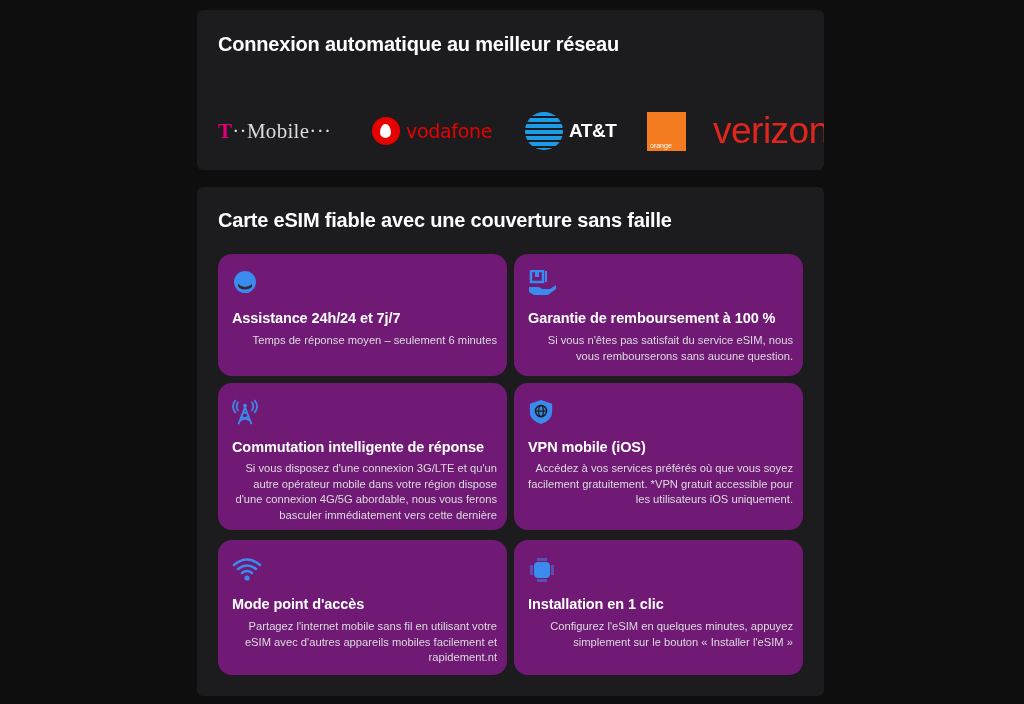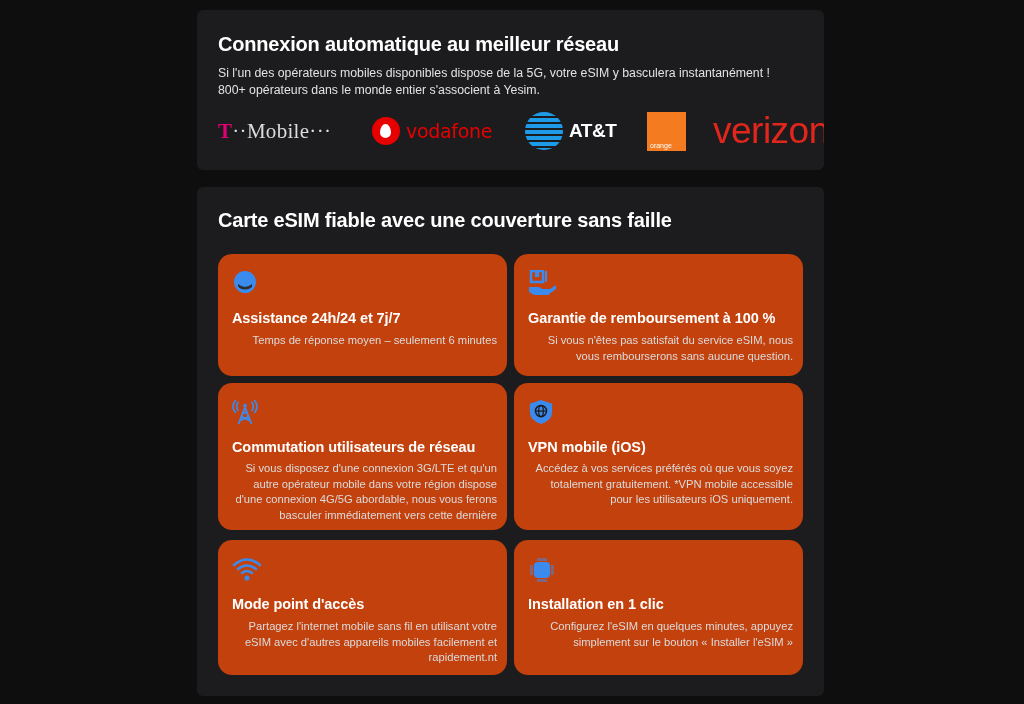--- a/index.html
+++ b/index.html
@@ -43,34 +43,33 @@
   .att-text { font-size:19px; font-weight:bold; color:#ffffff; letter-spacing:-0.5px; }
   
   #logo-orange { left:429px; }
   .orange-box { width:39px; height:39px; background:#f47b20; position:relative; }
   .orange-box span { position:absolute; left:3px; bottom:2px; font-size:7px; color:#fff; }
   
   #logo-verizon { left:495px; font-size:37px; font-weight:normal; color:#e2261c; letter-spacing:-0.5px; white-space:nowrap; }
 
   .grid { position:absolute; left:21px; top:67px; width:586px; }
   .card {
-    position:absolute; width:289px; background:#c2410c; border-radius:14px; box-sizing:border-box;
+    position:absolute; width:289px; background:#701a75; border-radius:14px; box-sizing:border-box;
     padding:0 14px;
   }
   .card .icon { position:absolute; left:14px; top:16px; width:26px; height:26px; }
   .card .c-title { position:absolute; left:14px; margin:0; font-size:14.5px; font-weight:bold; color:#ffffff; letter-spacing:-0.1px; white-space:nowrap; }
   .card .c-desc { position:absolute; left:14px; right:10px; margin:0; font-size:11.2px; line-height:15.5px; color:#dcdcde; }
   .col1 { left:0; } .col2 { left:296px; }
 </style>
 </head>
 <body>
 
 <div class="section" id="sec-network">
   <h2 class="sec-title">Connexion automatique au meilleur réseau</h2>
-  <p class="sec-desc">Si l'un des opérateurs mobiles disponibles dispose de la 5G, votre eSIM y basculera instantanément ! 800+ opérateurs dans le monde entier s'associent à Yesim.</p>
   <div class="logos">
     <div class="logo" id="logo-tmobile">
       <span class="t">T</span>
         <span>··Mobile···</span>
     </div>
     <div class="logo" id="logo-att">
       <div class="att-globe"></div>
       <span class="att-text">AT&amp;T</span>
     </div>
     <div class="logo" id="logo-vodafone">
@@ -111,33 +110,33 @@
       <h3 class="c-title" style="top:56px;">Garantie de remboursement à 100 %</h3>
       <p class="c-desc" style="top:79px;margin-left:19px;">Si vous n'êtes pas satisfait du service eSIM, nous vous rembourserons sans aucune question.</p>
     </div>
 
     <div class="card col1" style="top:129px;height:147px;">
       <svg class="icon" viewBox="0 0 26 28">
         <path d="M6 3 q-4 5 0 10 M3 1 q-6 7 0 14 M20 3 q4 5 0 10 M23 1 q6 7 0 14" stroke="#3b8bef" stroke-width="1.8" fill="none"></path>
         <circle cx="13" cy="7" r="2" fill="#3b8bef"></circle>
         <path d="M13 9 L6 27 M13 9 L20 27 M9 19 L18 23 M17 19 L8 23 M10 15 h6" stroke="#3b8bef" stroke-width="2" fill="none"></path>
       </svg>
-      <h3 class="c-title" style="top:56px;">Commutation utilisateurs de réseau</h3>
+      <h3 class="c-title" style="top:56px;">Commutation intelligente de réponse</h3>
       <p class="c-desc" style="top:78px;">Si vous disposez d'une connexion 3G/LTE et qu'un autre opérateur mobile dans votre région dispose d'une connexion 4G/5G abordable, nous vous ferons basculer immédiatement vers cette dernière</p>
     </div>
 
     <div class="card col2" style="top:129px;height:147px;">
       <svg class="icon" viewBox="0 0 26 28">
         <path d="M13 1 L25 5 V14 Q25 23 13 27 Q1 23 1 14 V5z" fill="#3b8bef"></path>
         <circle cx="13" cy="13" r="6" fill="none" stroke="#1c1c1e" stroke-width="1.6"></circle>
         <ellipse cx="13" cy="13" rx="2.5" ry="6" fill="none" stroke="#1c1c1e" stroke-width="1.4"></ellipse>
         <path d="M7 13 h12" stroke="#1c1c1e" stroke-width="1.4"></path>
       </svg>
       <h3 class="c-title" style="top:56px;">VPN mobile (iOS)</h3>
-      <p class="c-desc" style="top:78px;">Accédez à vos services préférés où que vous soyez totalement gratuitement. *VPN mobile accessible pour les utilisateurs iOS uniquement.</p>
+      <p class="c-desc" style="top:78px;">Accédez à vos services préférés où que vous soyez facilement gratuitement. *VPN gratuit accessible pour les utilisateurs iOS uniquement.</p>
     </div>
 
     <div class="card col1" style="top:286px;height:135px;">
       <svg class="icon" viewBox="0 0 30 26" style="width:30px;">
         <path d="M2 9 q13 -11 26 0" stroke="#3b8bef" stroke-width="2.6" fill="none" stroke-linecap="round"></path>
         <path d="M6 13 q9 -7 18 0" stroke="#3b8bef" stroke-width="2.6" fill="none" stroke-linecap="round"></path>
         <path d="M10 17 q5 -4 10 0" stroke="#3b8bef" stroke-width="2.6" fill="none" stroke-linecap="round"></path>
         <circle cx="15" cy="22" r="2.6" fill="#3b8bef"></circle>
       </svg>
       <h3 class="c-title" style="top:56px;">Mode point d'accès</h3>

